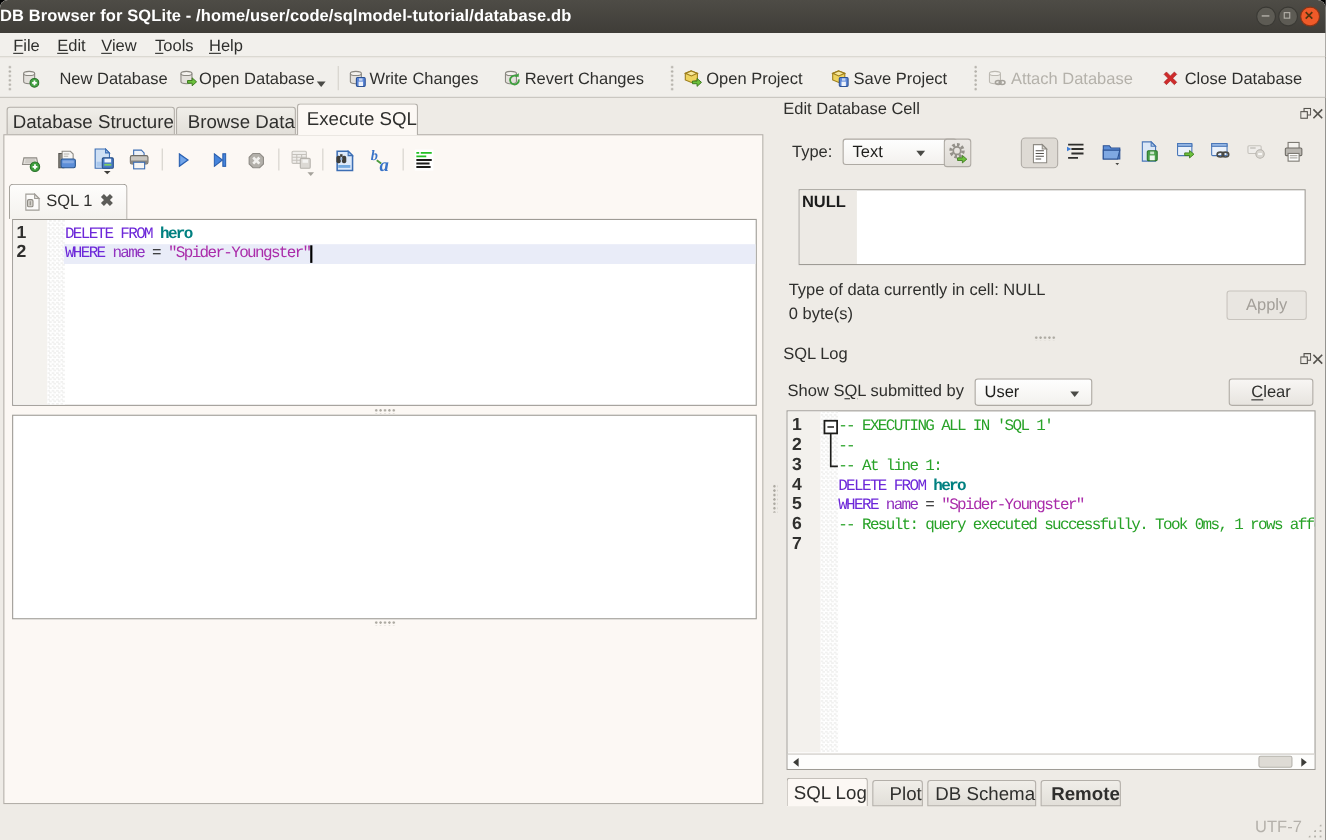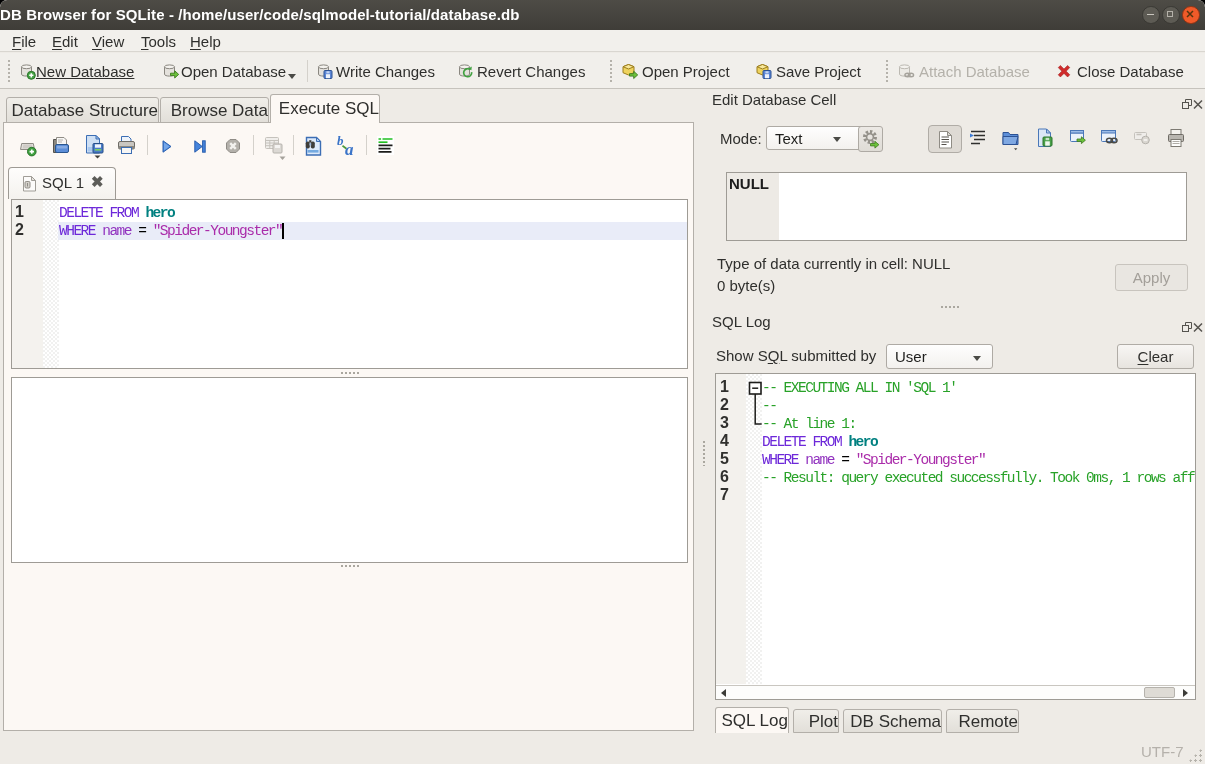--- a/index.html
+++ b/index.html
@@ -68,21 +68,21 @@
     <div class="menuitem abs" style="left:190px;"><span class="mn">H</span>elp</div>
   </div>
   <div id="toolbar" class="abs">
     <div class="tbhandle abs" style="left:7px;"></div>
     <div class="abs" style="left:19px;top:10px;" id="ic-newdb"><svg width="17" height="17" viewBox="0 0 17 17">
           <path d="M2.5 3.8v7.4c0 1.2 2.3 1.9 5 1.9s5-.7 5-1.9V3.8" fill="#e4e1dc" stroke="#8a8780"></path>
           <ellipse cx="7.5" cy="3.8" rx="5" ry="1.9" fill="#f4f2ee" stroke="#8a8780"></ellipse>
           <circle cx="12.3" cy="12.3" r="4" fill="#44a344" stroke="#2b742b"></circle>
           <path d="M12.3 10.2v4.2M10.2 12.3h4.2" stroke="#fff" stroke-width="1.6"></path>
         </svg></div>
-    <div class="tbtext abs" style="left:36px;text-decoration:underline;">New Database</div>
+    <div class="tbtext abs" style="left:54px;">New Database</div>
     <div class="abs" style="left:162px;top:10px;" id="ic-opendb"><svg width="18" height="17" viewBox="0 0 18 17">
           <path d="M2.5 3.8v7.4c0 1.2 2.3 1.9 5 1.9s5-.7 5-1.9V3.8" fill="#e4e1dc" stroke="#8a8780"></path>
           <ellipse cx="7.5" cy="3.8" rx="5" ry="1.9" fill="#f4f2ee" stroke="#8a8780"></ellipse>
           <path d="M8.5 10.2h4.2V7.8l4 3.6-4 3.6v-2.4H8.5z" fill="#6cc13c" stroke="#3d7a1e" stroke-width=".9"></path>
         </svg></div>
     <div class="tbtext abs" style="left:181px;">Open Database</div>
     <div class="caret abs" style="left:288px;top:21px;"></div>
     <div class="tbsep abs" style="left:307px;"></div>
     <div class="abs" style="left:316px;top:10px;" id="ic-write"><svg width="17" height="17" viewBox="0 0 17 17">
           <path d="M2.5 3.8v7.4c0 1.2 2.3 1.9 5 1.9s5-.7 5-1.9V3.8" fill="#e4e1dc" stroke="#8a8780"></path>
@@ -234,21 +234,21 @@
   <div class="abs" style="left:702px;top:440px;width:5px;height:26px;background-image:radial-gradient(circle,#aaa79f 1px,transparent 1.2px);background-size:4px 4px;"></div>
 
   <div class="docktitle abs" style="left:712px;top:91px;">Edit Database Cell</div>
   <div class="abs" style="left:1182px;top:96px;" id="ic-float1"><svg width="10" height="11" viewBox="0 0 10 11">
         <rect x="0.5" y="3.5" width="6" height="6" fill="none" stroke="#55534e"></rect>
         <path d="M3.5 3.5v-3h6v6h-3" fill="none" stroke="#55534e"></path>
       </svg></div>
   <div class="abs" style="left:1193px;top:96px;" id="ic-x1"><svg width="10" height="11" viewBox="0 0 10 11">
         <path d="M1 1.5l8 8M9 1.5l-8 8" stroke="#55534e" stroke-width="1.5"></path>
       </svg></div>
-  <div class="docktitle abs" style="left:720px;top:130px;">Mode:</div>
+  <div class="docktitle abs" style="left:720px;top:130px;">Type:</div>
   <div class="combo abs" style="left:766px;top:126px;width:104px;height:24px;">
     <span class="abs" style="left:8px;top:3px;">Text</span>
     <span class="caret abs" style="left:66px;top:10px;"></span>
   </div>
   <div class="iconbtn abs" style="left:858px;top:126px;width:25px;height:26px;" id="ic-gear"><svg width="23" height="24" viewBox="0 0 23 24">
         <circle cx="11" cy="10" r="5.5" fill="none" stroke="#94918a" stroke-width="3" stroke-dasharray="2.4 1.8"></circle>
         <circle cx="11" cy="10" r="3.4" fill="none" stroke="#94918a" stroke-width="1.6"></circle>
         <path d="M11.5 16.5h4.4v-2.2l4 3.4-4 3.4v-2.2h-4.4z" fill="#6cc13c" stroke="#3d7a1e" stroke-width=".8"></path>
       </svg></div>
   <div class="abs" style="left:928px;top:125px;width:34px;height:28px;background:#dedad4;border:1px solid #b0aca6;border-radius:4px;">
@@ -343,17 +343,17 @@
     <div class="abs" style="left:0;top:311px;width:479px;height:14px;background:#fdfdfc;border-top:1px solid #c9c6c0;">
       <div class="abs" style="left:5px;top:3px;width:0;height:0;border-top:4px solid transparent;border-bottom:4px solid transparent;border-right:5.5px solid #3c3c38;"></div>
       <div class="abs" style="left:428px;top:1px;width:31px;height:11px;background:#dedbd5;border:1px solid #b5b2ac;border-radius:2px;"></div>
       <div class="abs" style="left:467px;top:3px;width:0;height:0;border-top:4px solid transparent;border-bottom:4px solid transparent;border-left:5.5px solid #3c3c38;"></div>
     </div>
   </div>
 
   <div class="tab tabactive abs" style="left:715px;top:707px;width:74px;height:26px;line-height:25px;background:#fcf8f4;">SQL Log</div>
   <div class="tab abs" style="left:793px;top:709px;width:46px;height:24px;line-height:23px;">Plot</div>
   <div class="tab abs" style="left:843px;top:709px;width:99px;height:24px;line-height:23px;">DB Schema</div>
-  <div class="tab abs" style="left:946px;top:709px;width:73px;height:24px;line-height:23px;">Remote</div>
+  <div class="tab abs" style="left:946px;top:709px;width:73px;height:24px;line-height:23px;font-weight:bold;">Remote</div>
 
   <div class="abs" style="left:1141px;top:743px;font-size:15px;color:#b5b1ab;">UTF-7</div>
   <div class="abs" style="left:1188px;top:748px;width:14px;height:14px;background-image:radial-gradient(circle,#b5b2ab 1px,transparent 1.3px);background-size:5px 5px;clip-path:polygon(100% 0,100% 100%,0 100%);"></div>
 </div>
 
 </body></html>

